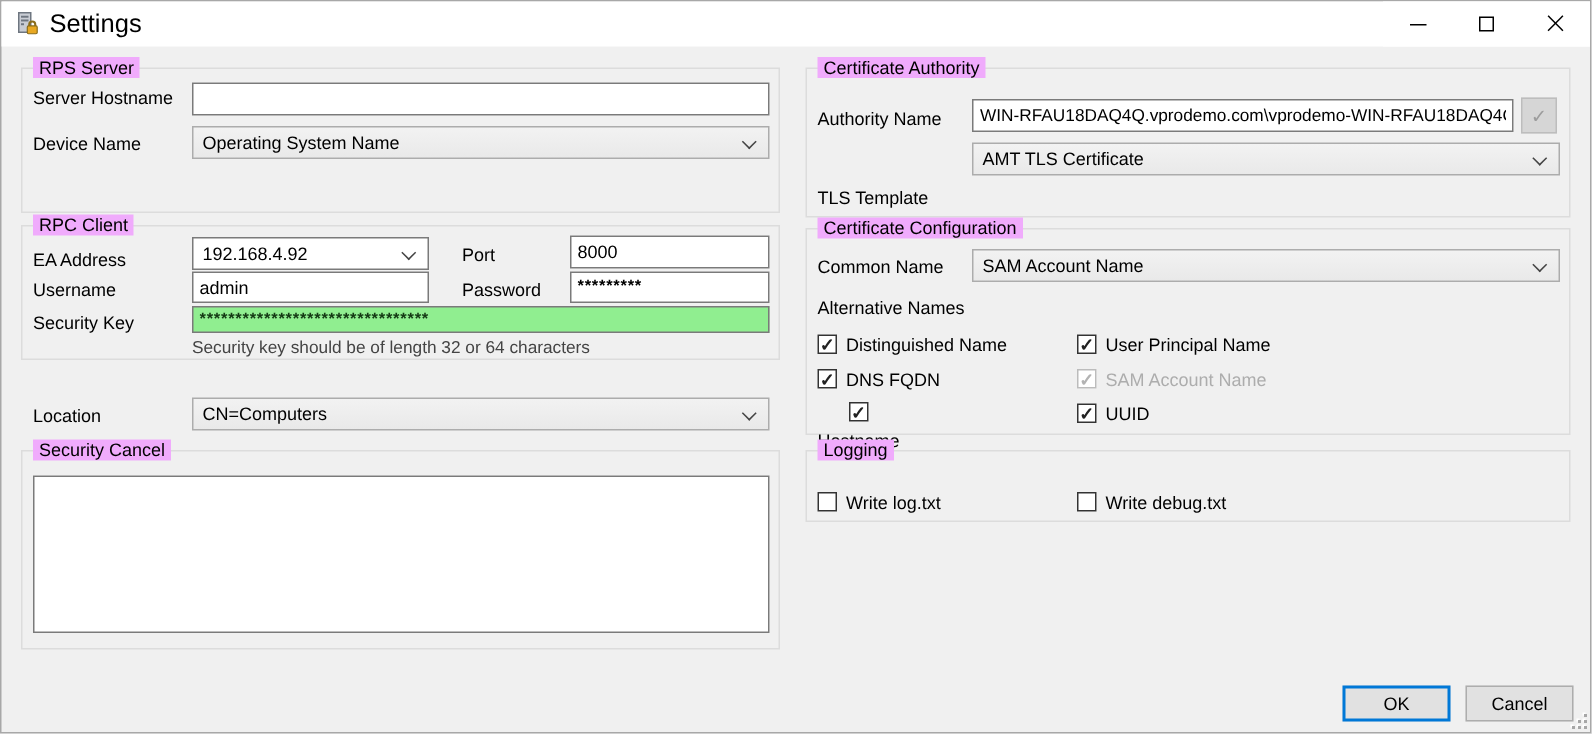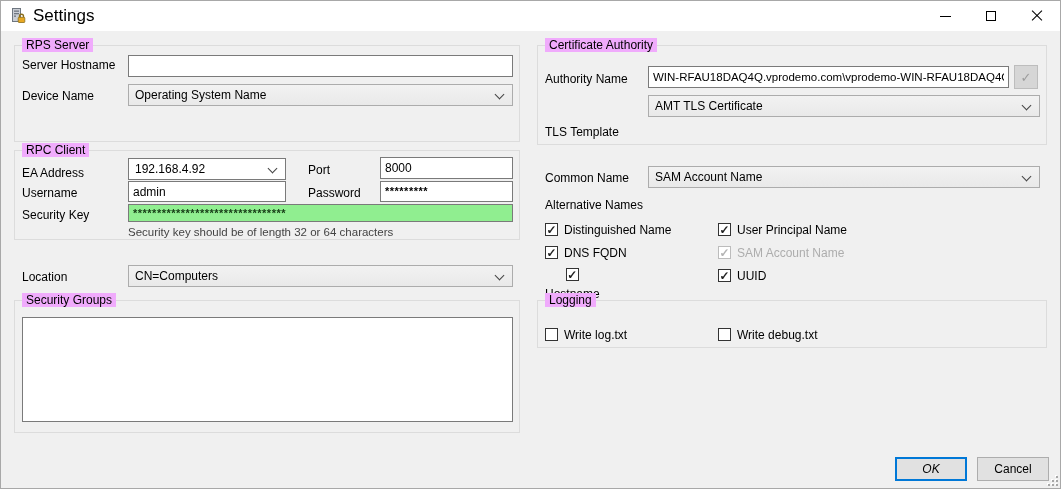--- a/index.html
+++ b/index.html
@@ -107,38 +107,41 @@
   <input class="tb mask" style="left: 128px; top: 204px; width: 385px; height: 18px; background: rgb(144, 238, 144); color: rgb(20, 57, 20);" value="********************************">
   <span class="hint" style="left:128px; top:226px;">Security key should be of length 32 or 64 characters</span>
 
   <span class="lbl" style="left:22px; top:270px;">Location</span>
   <div class="combo" style="left:128px; top:265px; width:385px; height:22px;">
     <span>CN=Computers</span>
     <span class="chev"></span>
   </div>
 
   <div class="group" style="left:14px; top:300px; width:506px; height:133px;">
-    <span class="legend">Security Groups</span>
+    <span class="legend">Security Cancel</span>
   </div>
   <div class="listbox" style="left:22px; top:317px; width:491px; height:105px;"></div>
 
   <div class="group" style="left:537px; top:45px; width:510px; height:100px;">
     <span class="legend">Certificate Authority</span>
   </div>
   <span class="lbl" style="left:545px; top:72px;">Authority Name</span>
   <input class="tb" style="left: 648px; top: 66px; width: 361px; height: 22px; font-size: 11.5px;" value="WIN-RFAU18DAQ4Q.vprodemo.com\vprodemo-WIN-RFAU18DAQ4Q-CA">
   <div class="icon-btn" style="left:1014px; top:65px; width:24px; height:24px;">
     <span>✓</span>
   </div>
   <span class="lbl" style="left:545px; top:88px;margin-top:37px;">TLS Template</span>
   <div class="combo" style="left:648px; top:95px; width:392px; height:22px;">
     <span>AMT TLS Certificate</span>
     <span class="chev"></span>
   </div>
 
+  <div class="group" style="left:537px; top:152px; width:510px; height:138px;">
+    <span class="legend">Certificate Configuration</span>
+  </div>
   <span class="lbl" style="left:545px; top:171px;">Common Name</span>
   <div class="combo" style="left:648px; top:166px; width:392px; height:22px;">
     <span>SAM Account Name</span>
     <span class="chev"></span>
   </div>
   <span class="lbl" style="left:545px; top:198px;">Alternative Names</span>
 
   <div class="cb-row" style="left:545px; top:222px;">
     <span class="cb checked"></span>
     <span class="cb-label">Distinguished Name</span>
@@ -169,21 +172,21 @@
   </div>
   <div class="cb-row" style="left:545px; top:327px;">
     <span class="cb"></span>
     <span class="cb-label">Write log.txt</span>
   </div>
   <div class="cb-row" style="left:718px; top:327px;">
     <span class="cb"></span>
     <span class="cb-label">Write debug.txt</span>
   </div>
 
-  <button class="btn focused" style="left:895px; top:457px; width:72px; height:24px;font-style:italic;">OK</button>
+  <button class="btn focused" style="left:895px; top:457px; width:72px; height:24px;">OK</button>
   <button class="btn" style="left:977px; top:457px; width:72px; height:24px;">Cancel</button>
 
   <div class="grip">
     <i style="right:0; bottom:8px;"></i>
     <i style="right:0; bottom:4px;"></i>
       <i style="right:4px; bottom:4px;"></i>
     <i style="right:0; bottom:0;"></i>
       <i style="right:4px; bottom:0;"></i>
       <i style="right:8px; bottom:0;"></i>
   </div>

